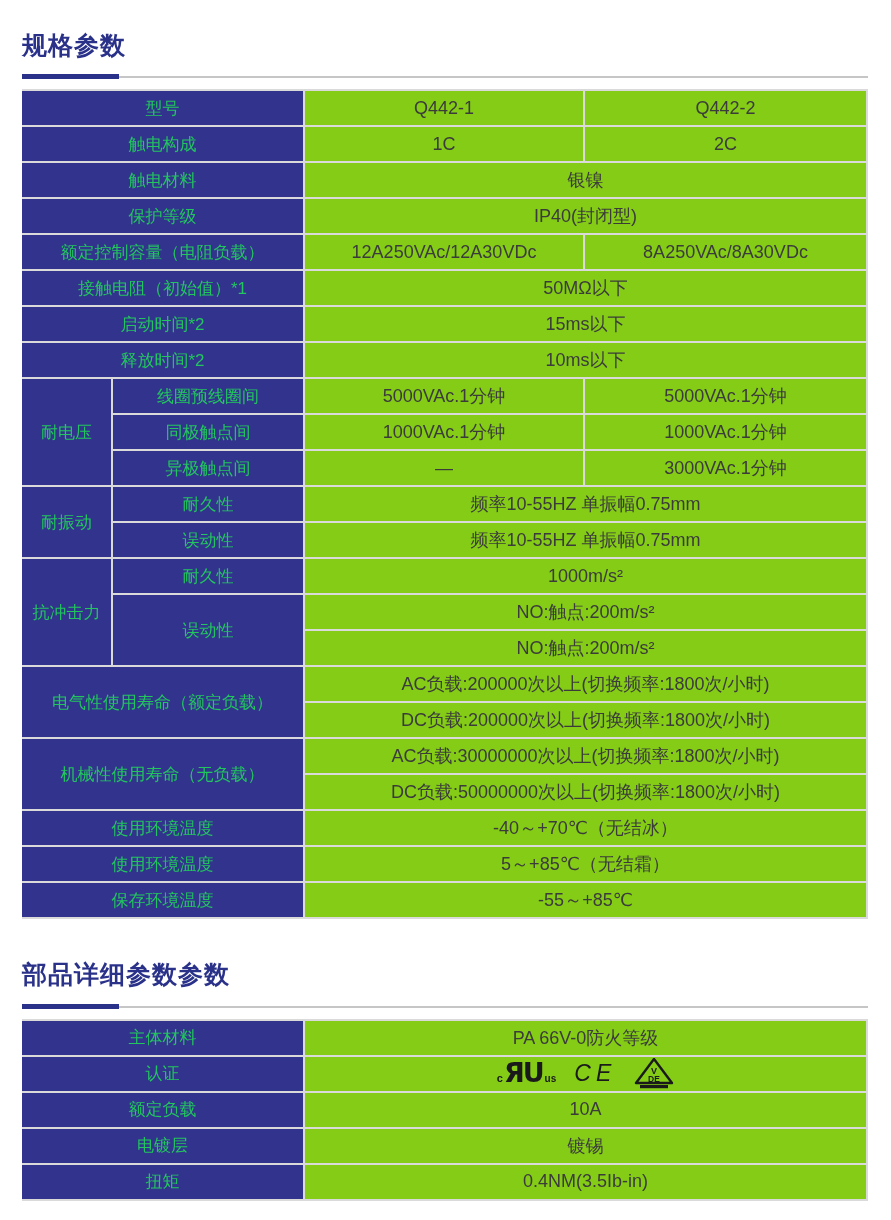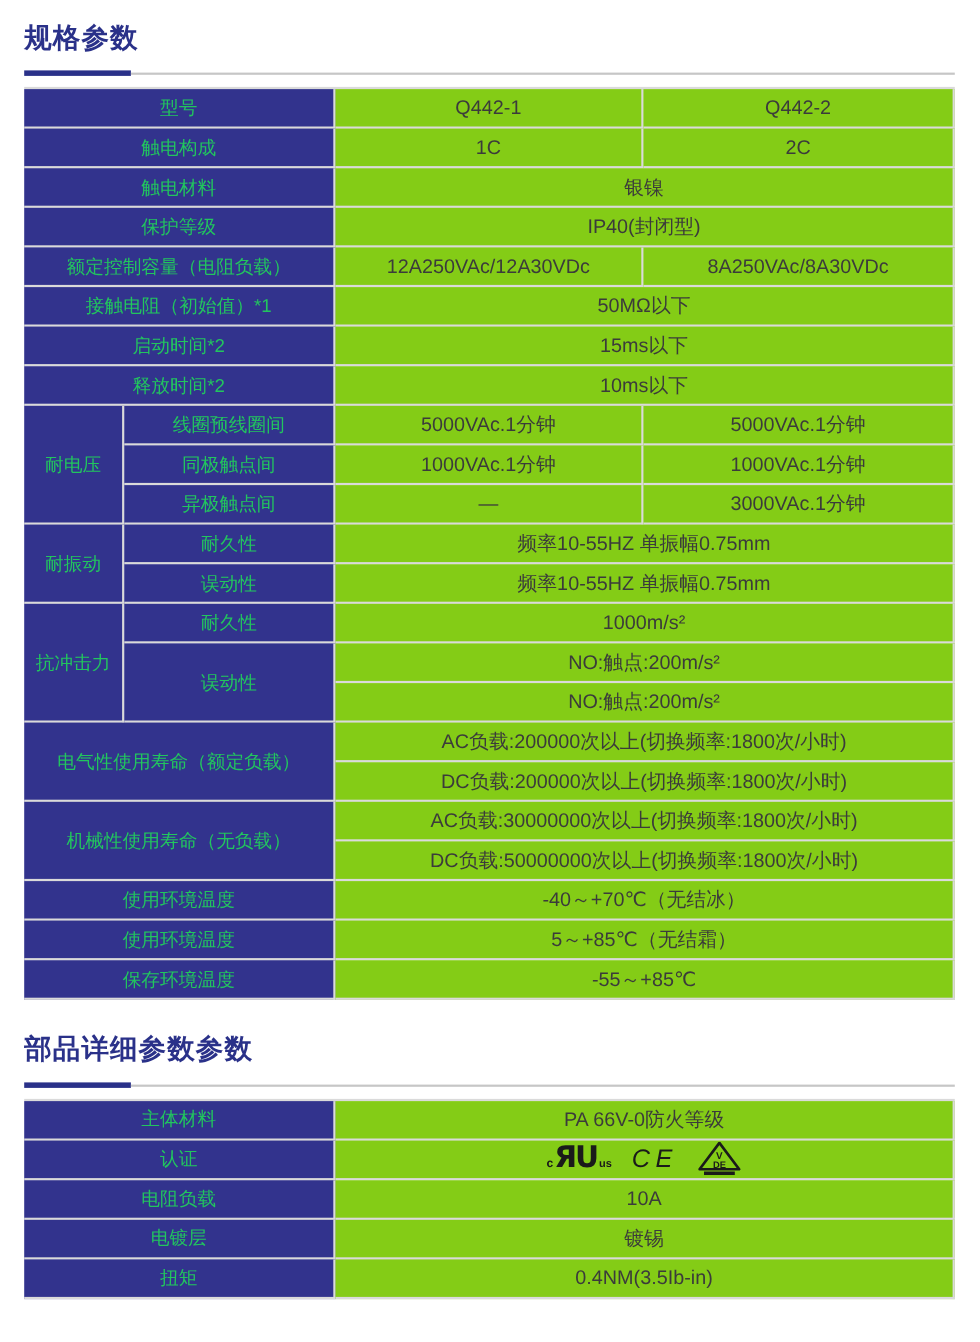--- a/index.html
+++ b/index.html
@@ -5,21 +5,21 @@
   * { box-sizing: border-box; }
   html, body { margin: 0; padding: 0; }
   body {
     width: 891px; height: 1220px;
     background: #ffffff;
     font-family: "Liberation Sans", "DejaVu Sans", sans-serif;
   }
   .page { padding: 14px 23px 0 22px; }
 
   .sec-title {
-    margin: 6px 0 0 0;
+    margin: 16px 0 0 0;
     font-size: 25px; line-height: 1.25;
     font-weight: 700; color: #2A3189;
     letter-spacing: 1px;
   }
   .rule { position: relative; height: 6px; margin: 13px 0 9px 0; }
   .rule-dark { position: absolute; left: 0; top: 0; width: 97px; height: 5px; background: #2A3189; }
   .rule-gray { position: absolute; left: 97px; right: 0; top: 2px; height: 2px; background: #C6C6C6; }
 
   table.grid {
     border-collapse: separate; border-spacing: 0;
@@ -212,21 +212,21 @@
                 <polygon points="20,1 38,25 2,25" fill="none" stroke="#1A1A1A" stroke-width="2.4" stroke-linejoin="round"></polygon>
                 <rect x="6" y="27" width="28" height="3.2" fill="#1A1A1A"></rect>
                 <text x="20" y="15.5" text-anchor="middle" font-size="9" font-weight="bold" fill="#1A1A1A" font-family="Liberation Sans, sans-serif">V</text>
                 <text x="20" y="24" text-anchor="middle" font-size="8.5" font-weight="bold" fill="#1A1A1A" font-family="Liberation Sans, sans-serif">DE</text>
               </svg>
             </span>
           </div>
         </td>
       </tr>
       <tr>
-        <td class="h">电阻负载</td>
+        <td class="h">额定负载</td>
         <td class="d">10A</td>
       </tr>
       <tr>
         <td class="h">电镀层</td>
         <td class="d">镀锡</td>
       </tr>
       <tr>
         <td class="h">扭矩</td>
         <td class="d">0.4NM(3.5Ib-in)</td>
       </tr>

